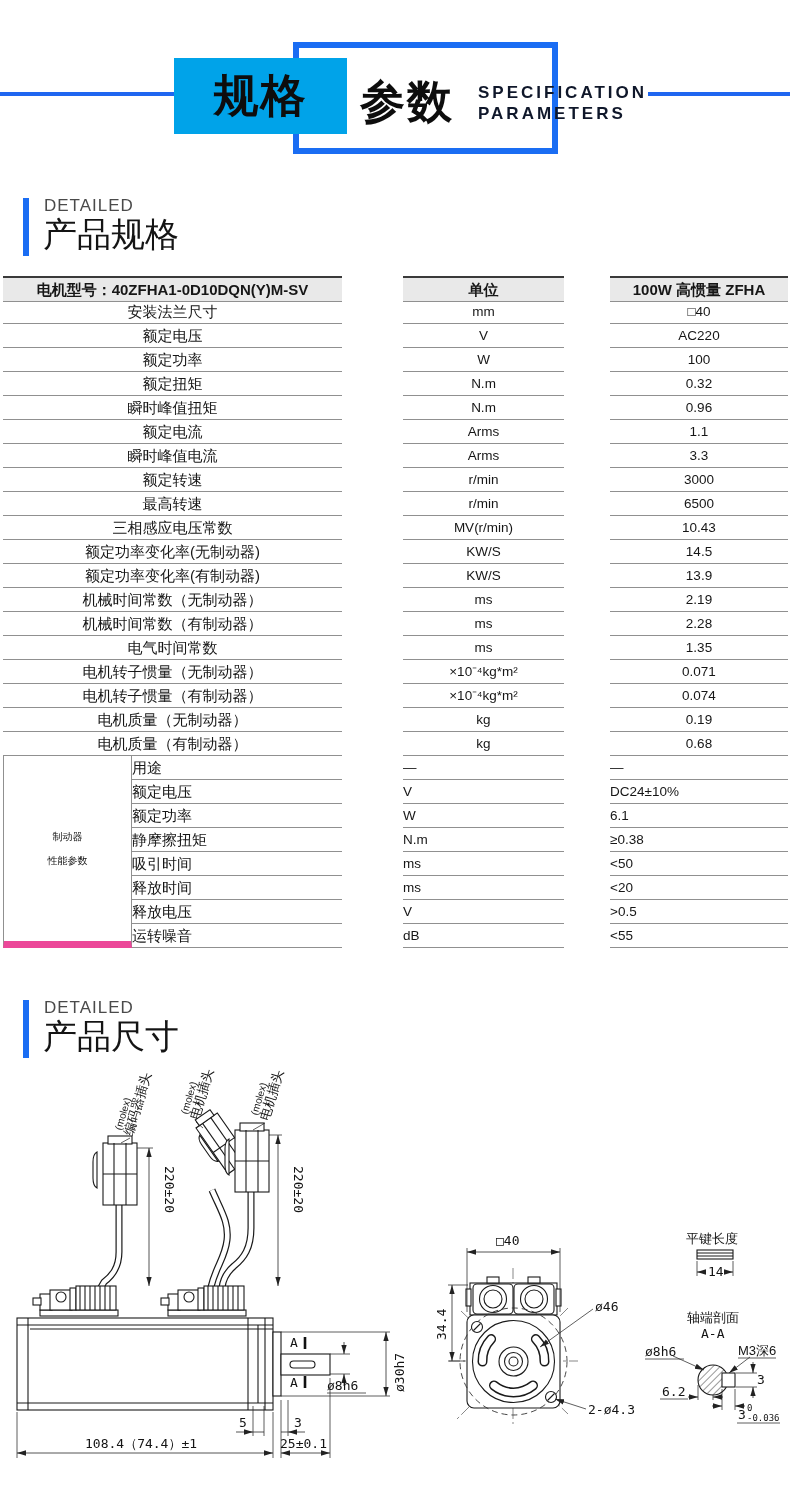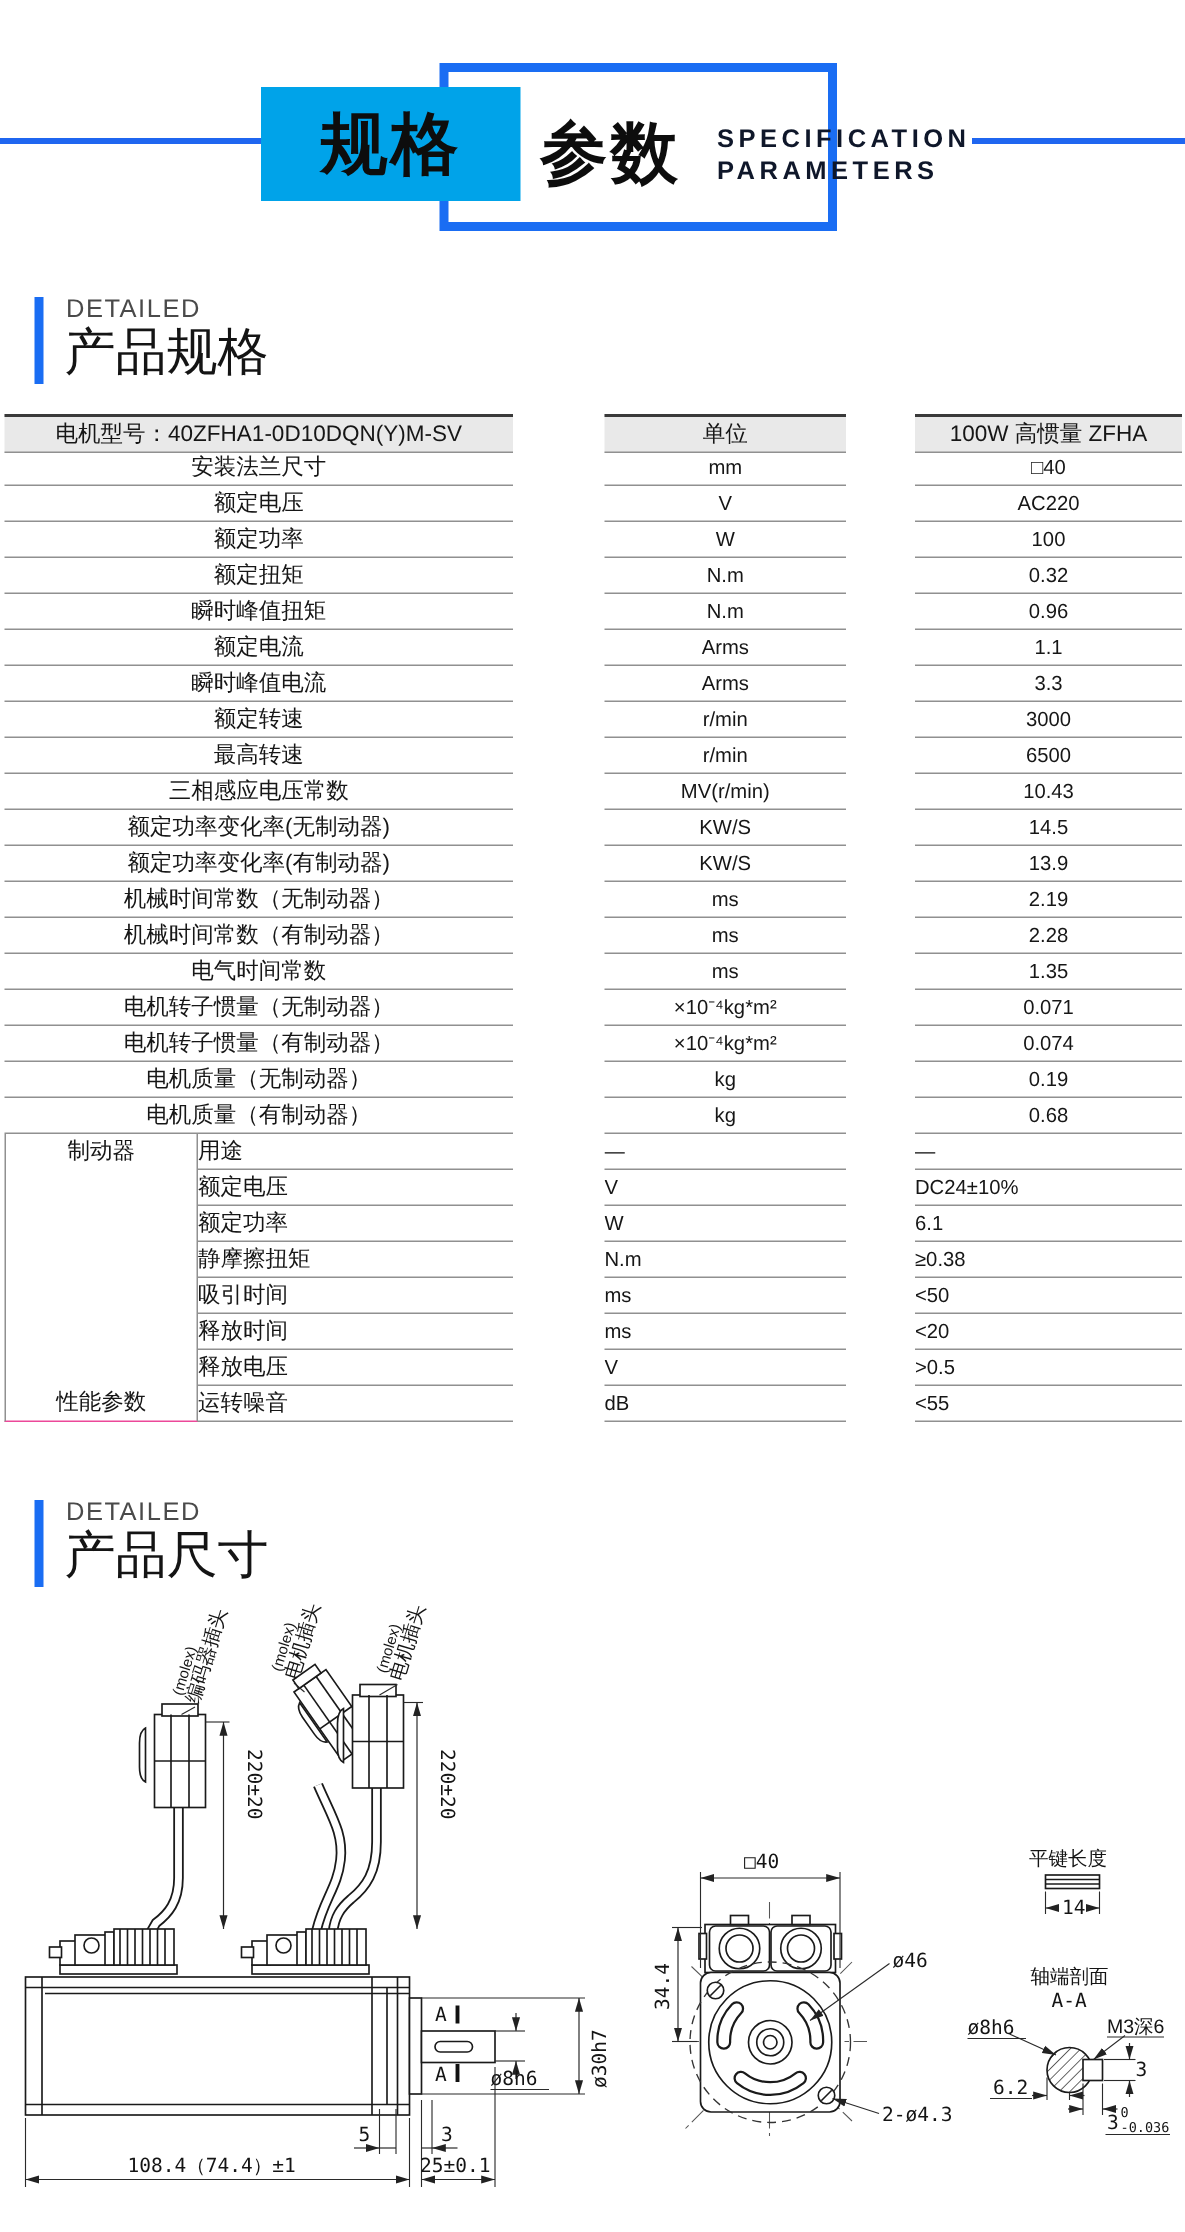--- a/index.html
+++ b/index.html
@@ -26,28 +26,28 @@
   .sec .title{position:absolute;left:20px;top:16px;font-size:34px;color:#141414;white-space:nowrap;}
   #sec1{top:196px;} #sec2{top:998px;}
 
   
   #spec-table{position:absolute;left:3px;top:276px;width:785px;}
   .trow{display:grid;grid-template-columns:339px 61px 161px 46px 178px;height:24px;line-height:24px;}
   .trow .c{border-bottom:1px solid #909090;text-align:center;overflow:hidden;white-space:nowrap;}
   .trow .sp{border:none;}
   .lab{font-size:15px;}
   .val{font-family:Liberation Sans, sans-serif;font-size:13.5px;}
-  #thead .c{background:#e9e9e9;border-top:2px solid #3a3a3a;font-weight:normal;height:23px;line-height:23px;}
+  #thead .c{background:#e9e9e9;border-top:2px solid #3a3a3a;font-weight:bold;height:23px;line-height:23px;}
   #thead .lab{font-size:15px;}
   #brake-rows{display:grid;grid-template-columns:129px 210px 61px 161px 46px 178px;grid-auto-rows:24px;}
   #brake-rows .c{border-bottom:1px solid #909090;text-align:left;line-height:24px;overflow:hidden;white-space:nowrap;}
   #brake-rows .sp{border:none;}
   .brake-label{grid-row:1 / span 8;border-left:1px solid #909090;border-right:1px solid #909090;
-               border-bottom:1px solid #ec4899;display:flex;flex-direction:column;align-items:center;
-               justify-content:space-between;font-size:15px;line-height:24px;}
+               border-bottom:7px solid #ec4899;display:flex;flex-direction:column;align-items:center;
+               justify-content:center;font-size:10px;line-height:24px;}
 
   
   #drawing{position:absolute;left:0;top:1060px;width:790px;height:428px;}
   .ln{stroke:#1a1a1a;stroke-width:1.1;fill:none;}
   .lt{stroke:#2a2a2a;stroke-width:0.75;fill:none;}
   .dim{stroke:#2a2a2a;stroke-width:0.8;fill:none;}
   .cl{stroke:#555;stroke-width:0.7;fill:none;stroke-dasharray:11 3 3 3;}
   .dash{stroke:#333;stroke-width:0.9;fill:none;stroke-dasharray:6 4;}
   .wfill{fill:#ffffff;}
   text.dt{font-family:"DejaVu Sans Mono","DejaVu Sans",monospace;font-size:13px;fill:#141414;}

